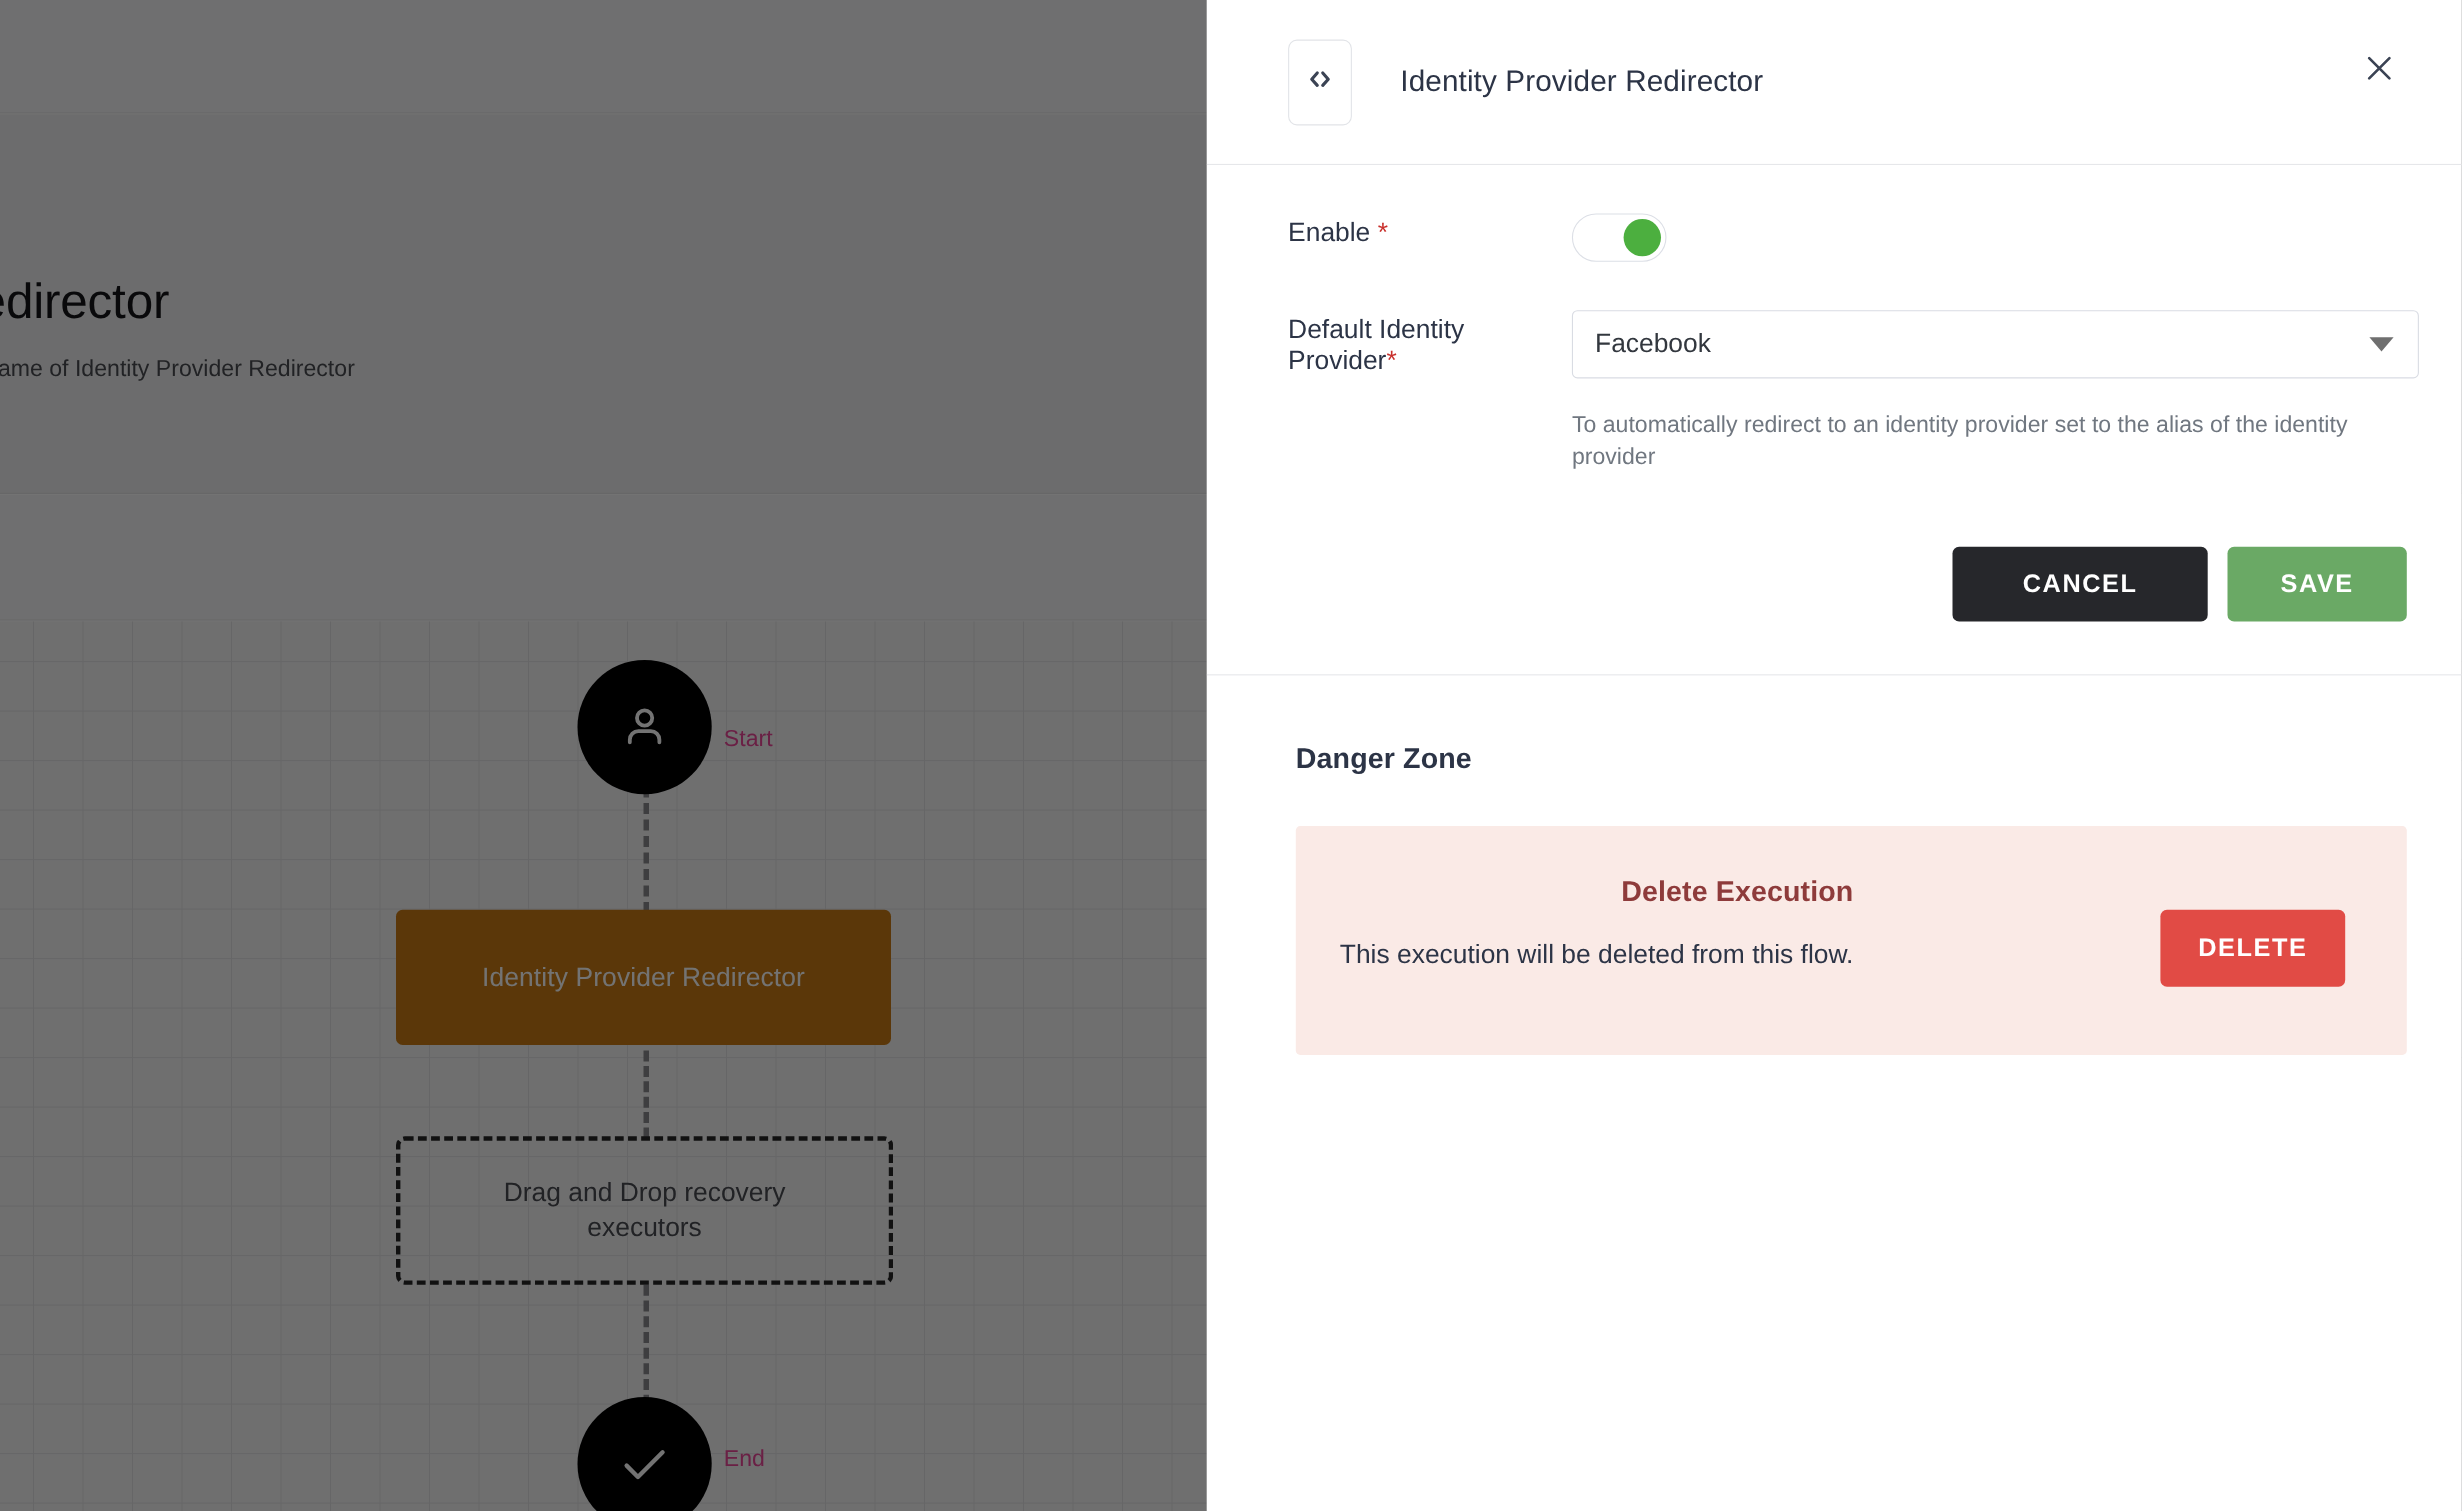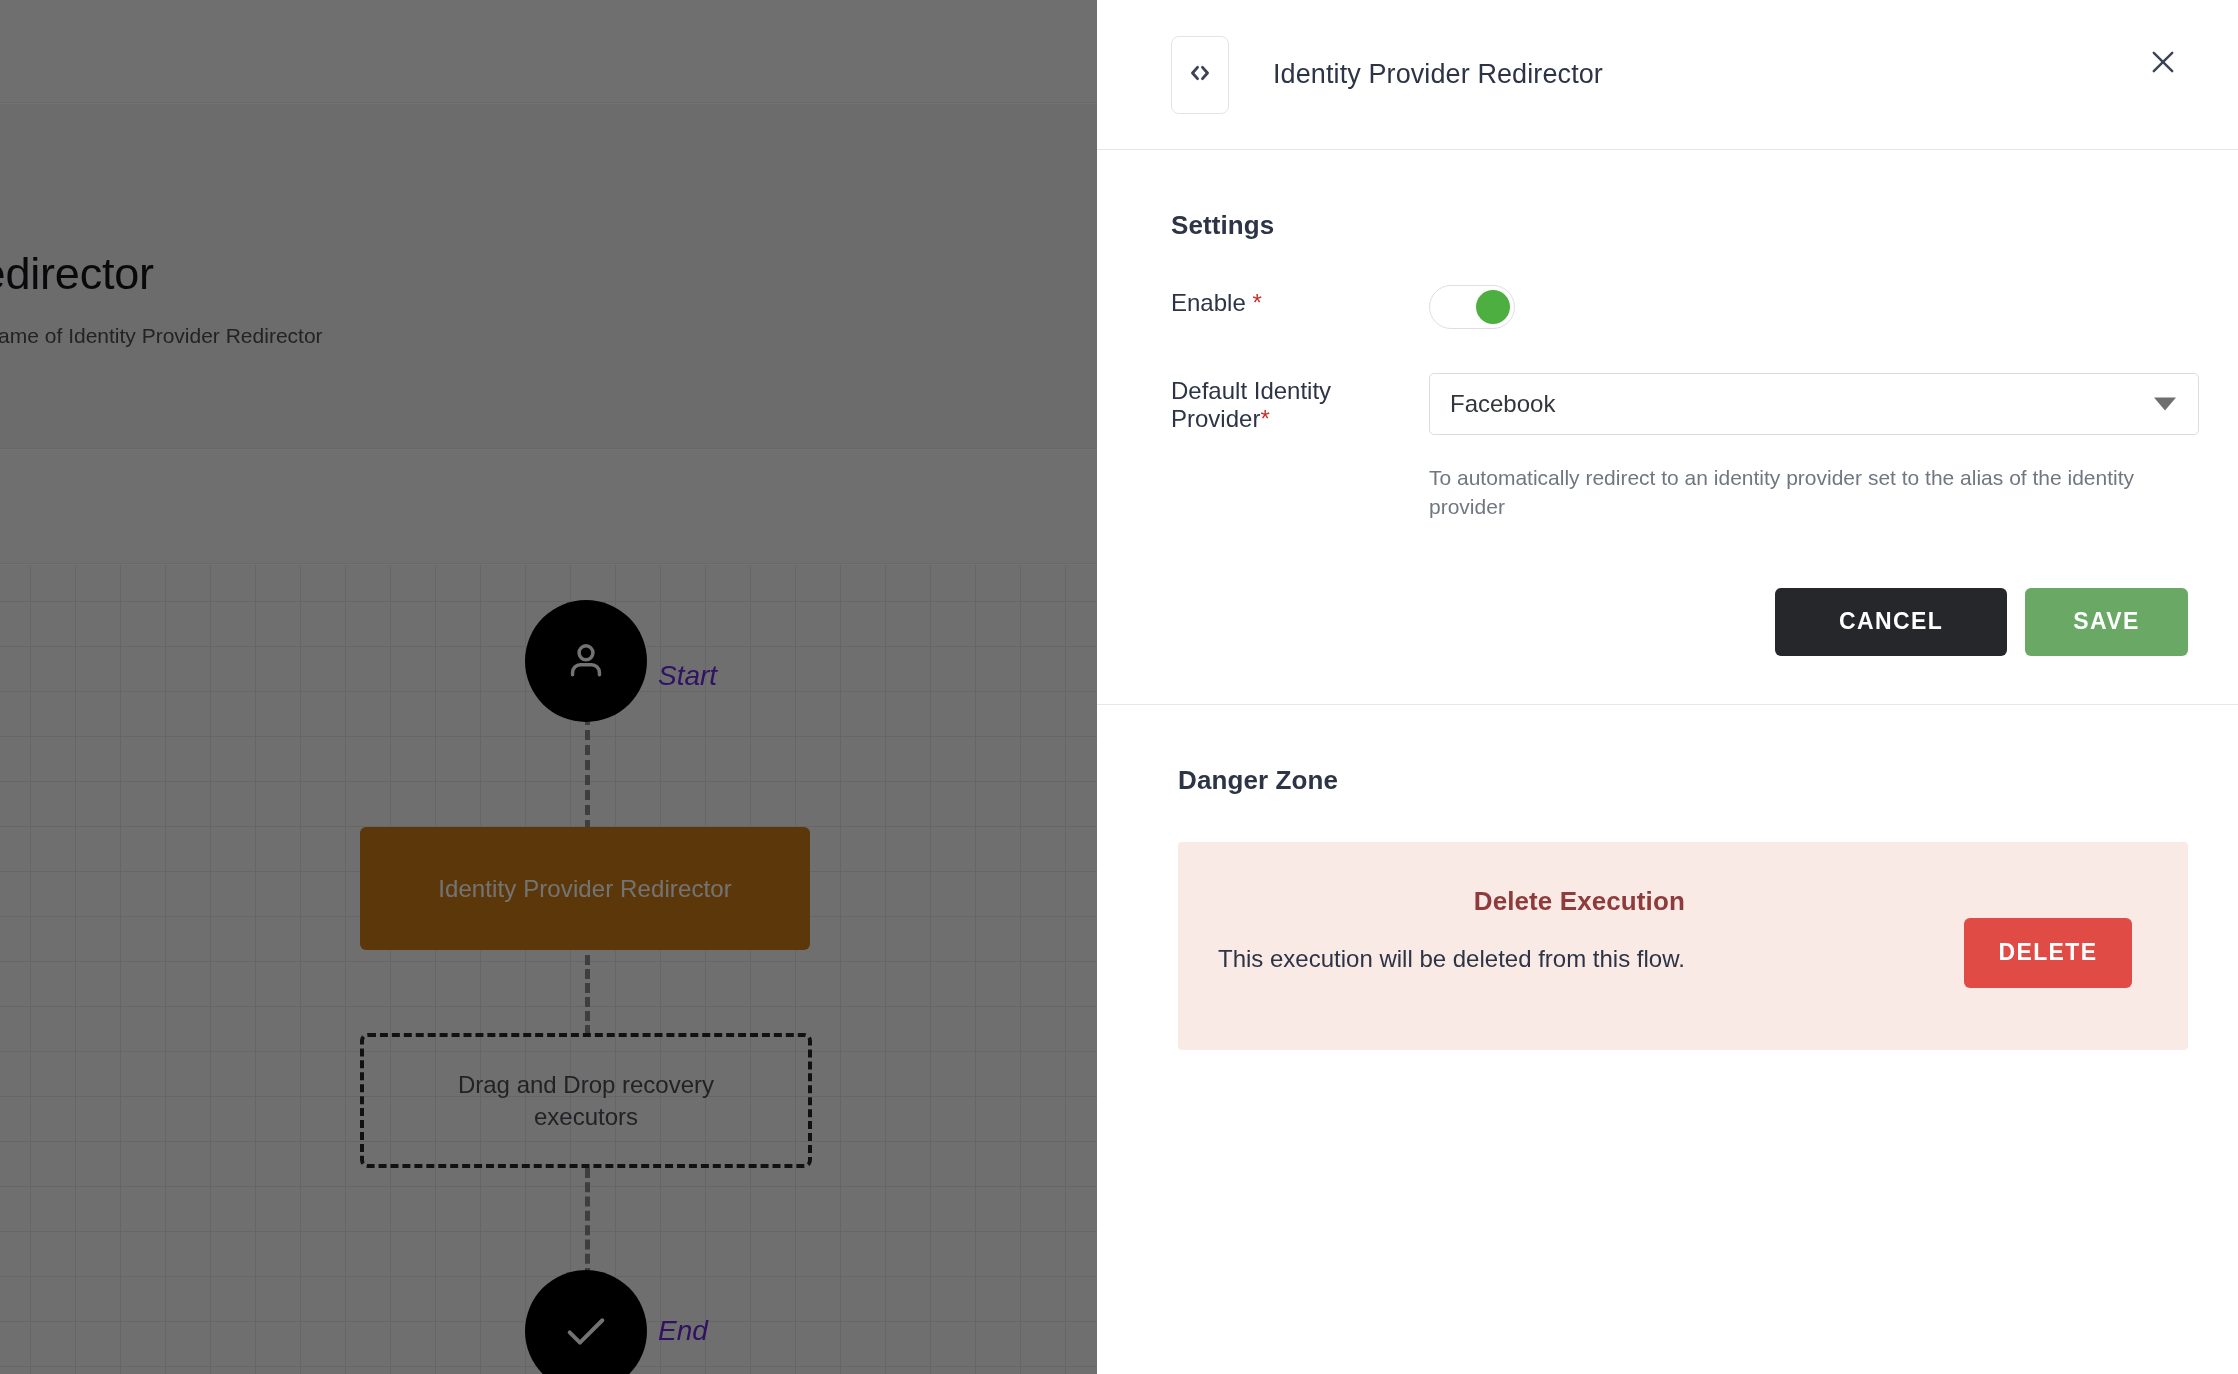--- a/index.html
+++ b/index.html
@@ -105,24 +105,23 @@
     align-items: center;
     justify-content: center;
   }
   .node-start { left: 525px; top: 600px; }
   .node-end   { left: 525px; top: 1270px; }
 
   .node-circle svg { display: block; }
 
   .node-label {
     position: absolute;
-    font-size: 28px;
-    color: #6d28d9;
+    font-size: 21px;
+    color: #ec4899;
     white-space: nowrap;
-    font-style: italic;
   }
   .label-start { left: 658px; top: 660px; }
   .label-end   { left: 658px; top: 1315px; text-align: center; }
 
   
   .node-exec {
     position: absolute;
     left: 360px; top: 827px;
     width: 450px; height: 123px;
     background: #c97b14;
@@ -445,21 +444,20 @@
           <svg width="34" height="34" viewBox="0 0 24 24" fill="none" stroke="#3b4354" stroke-width="1.7" stroke-linecap="round">
             <path d="M5.5 5.5l13 13"></path>
             <path d="M18.5 5.5l-13 13"></path>
           </svg>
         </span>
       </button>
     </div>
 
     <div class="section-settings">
 
-      <div class="section-heading">Settings</div>
 
       <div class="form-row">
         <div class="form-label">
           <span>Enable</span>
           <span class="req">*</span>
         </div>
         <div class="form-control">
           <div class="switch">
             <span class="knob"></span>
           </div>

